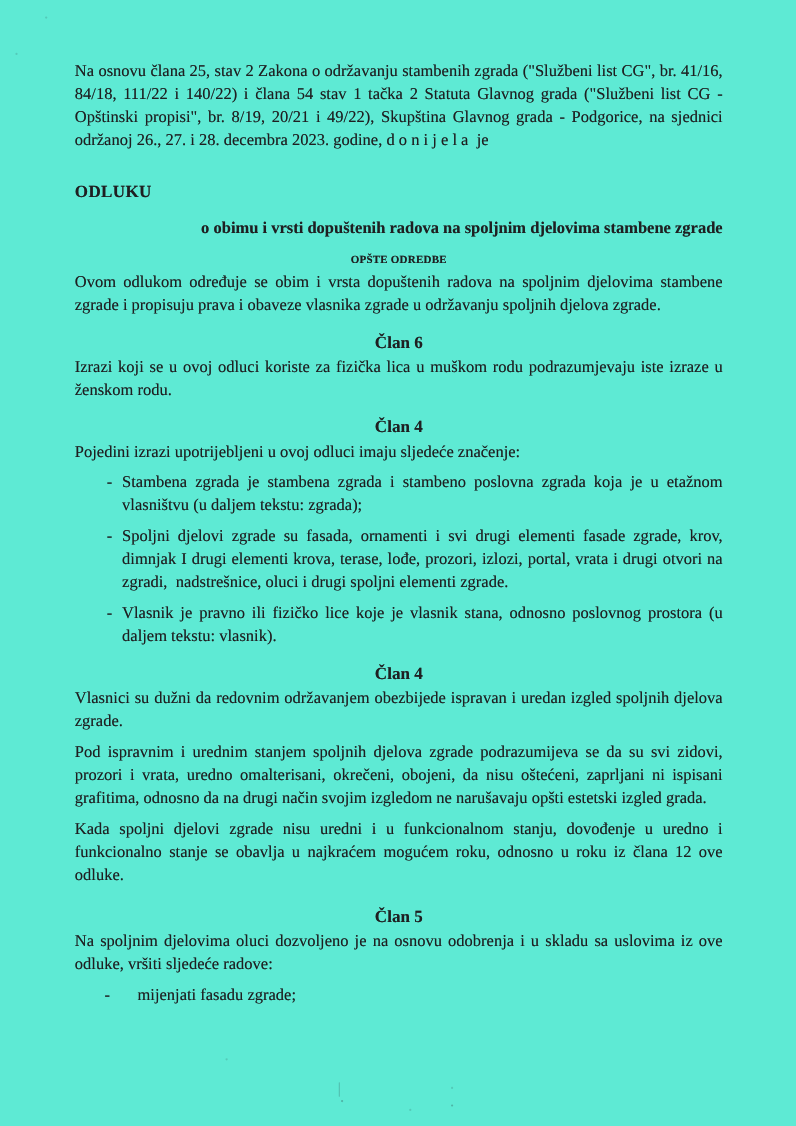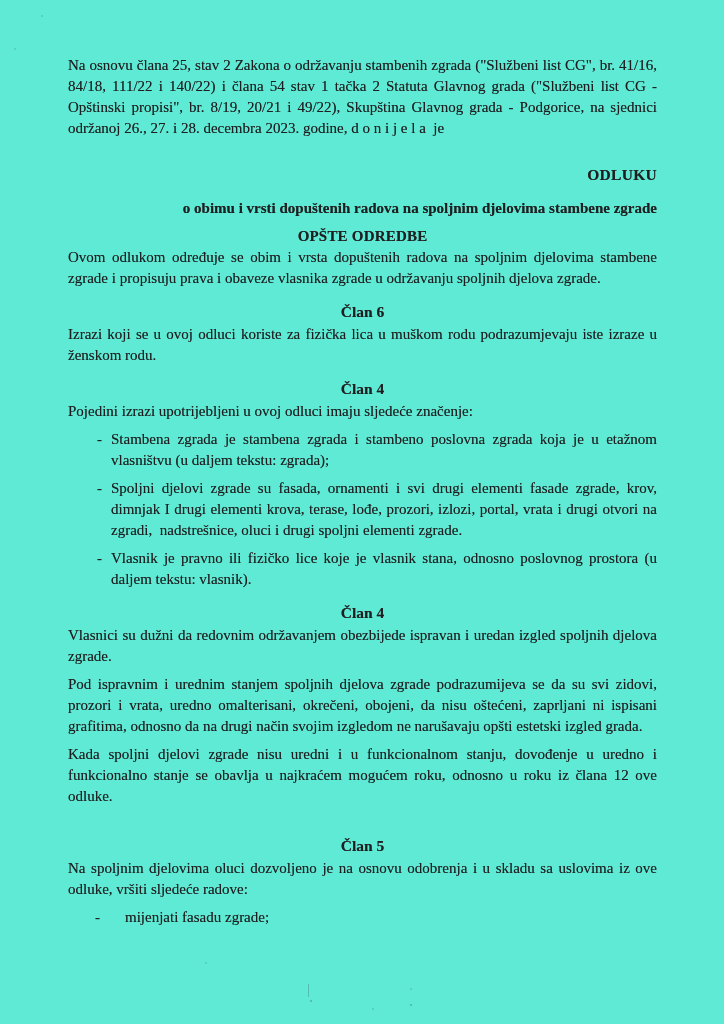--- a/index.html
+++ b/index.html
@@ -26,46 +26,46 @@
     font-size: 15px;
     line-height: 21px;
     text-shadow: 0 0 0.6px rgba(25,25,28,0.55);
   }
   .intro {
     margin: 0 0 25px 0;
     text-align: justify;
   }
   .doc-title {
     margin: 0 0 13px 0;
-    text-align: right;
+    text-align: left;
     font-weight: bold;
     font-size: 15.5px;
     letter-spacing: 0.3px;
   }
   .doc-subtitle {
     margin: 0 0 7px 0;
     text-align: right;
     font-weight: bold;
     font-size: 15px;
   }
   .section-heading {
     margin: 0;
     text-align: center;
     font-weight: bold;
-    font-size: 15px;
+    font-size: 10px;
     letter-spacing: 0.2px;
   }
   .clan-heading {
     margin: 12px 0 2px 0;
     text-align: center;
     font-weight: bold;
     font-size: 15.5px;
   }
   .article-1 .clan-heading { margin-top: 37px; }
-  .article-5 .clan-heading { margin-top: 28px; }
+  .article-5 .clan-heading { margin-top: 16px; }
   p.body {
     margin: 0 0 7px 0;
     text-align: justify;
   }
   ul.bullets {
     list-style: none;
     margin: 0 0 7px 0;
     padding: 0 0 0 29px;
   }
   ul.bullets li {

